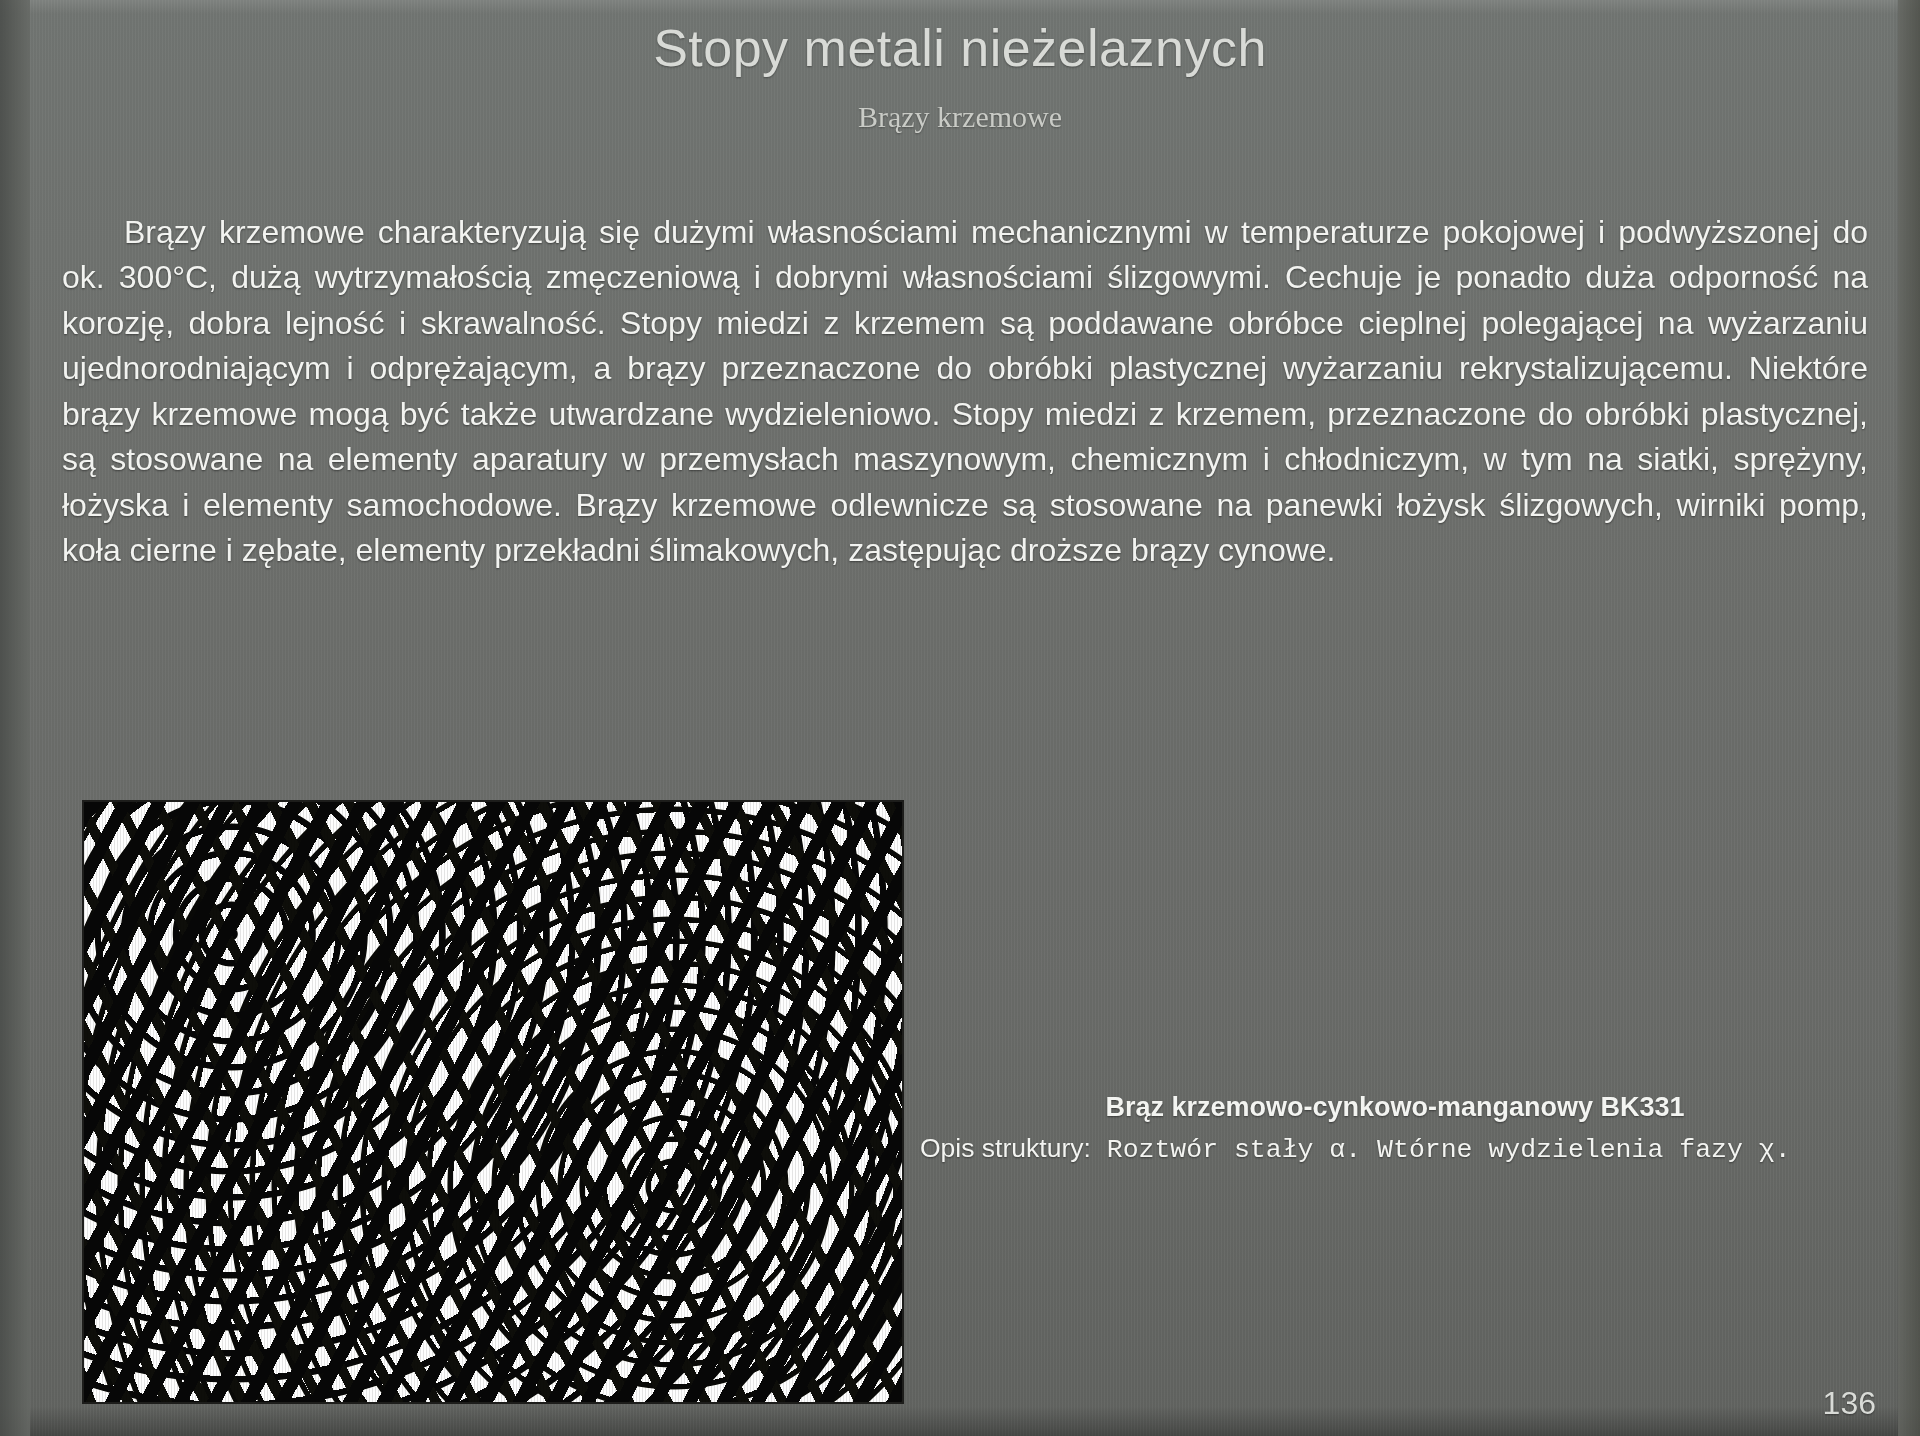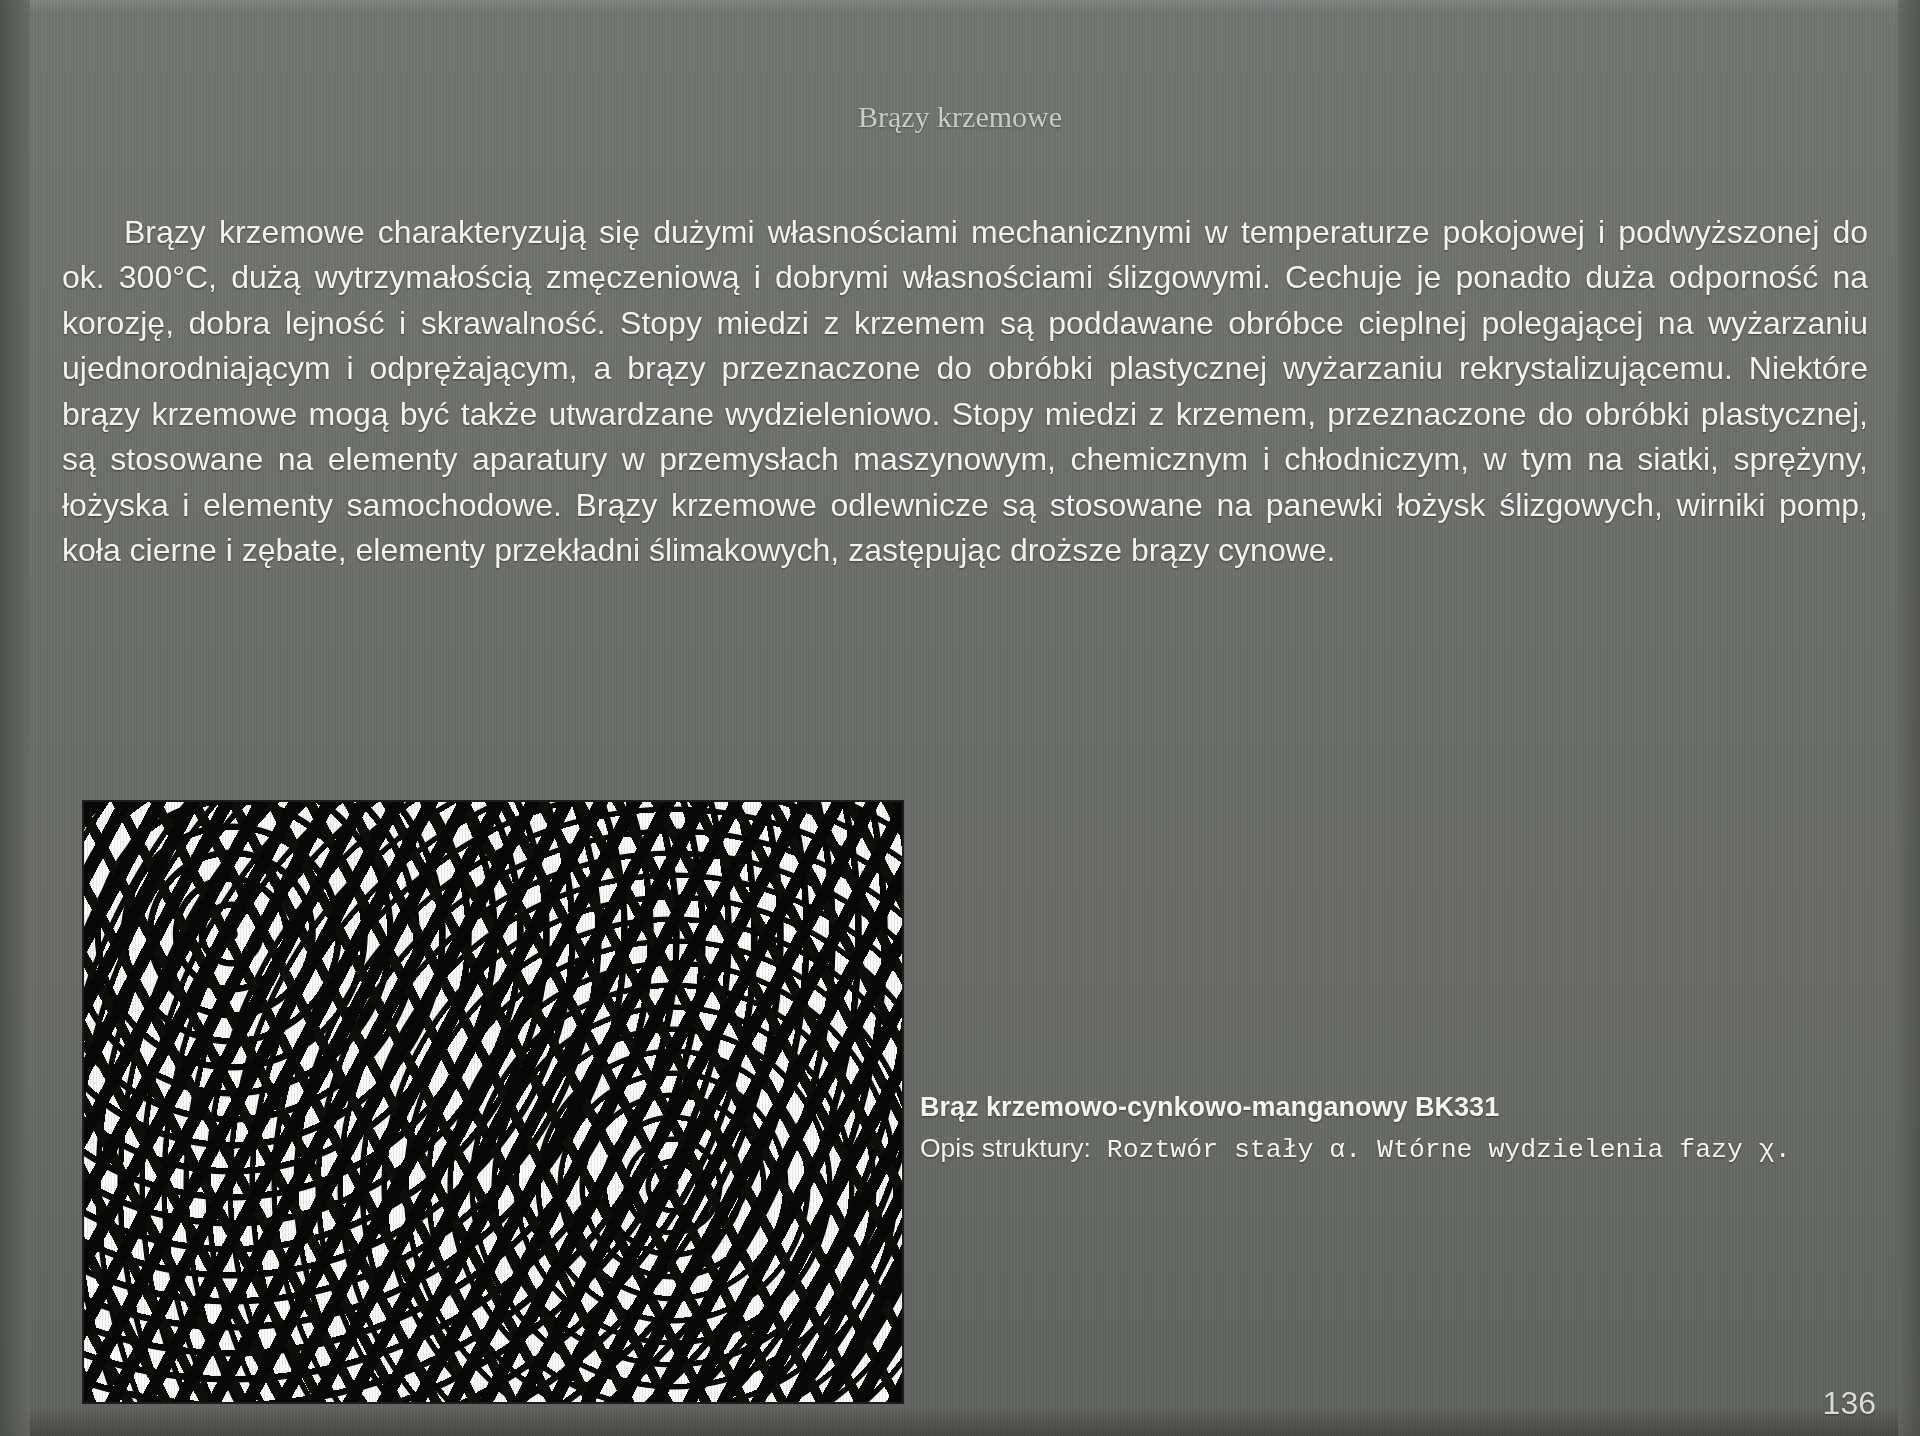--- a/index.html
+++ b/index.html
@@ -134,20 +134,21 @@
     top: 1088px;
     color: #f3f4f1;
     font-size: 26.5px;
     line-height: 1.42;
     text-shadow: 0 1px 2px rgba(0,0,0,0.45);
   }
   .caption .cap-title {
     font-weight: bold;
     font-size: 27px;
     margin-bottom: 4px;
+    text-align: center;
   }
   .caption .cap-row {
     text-align: justify;
   }
   .lbl {
   }
   .greek {
     font-family: Liberation Mono, monospace;
   }
 
@@ -162,20 +163,21 @@
   }
 </style>
 </head>
 <body>
 
 <div class="page">
 
   <div class="page-left-strip"></div>
   <div class="page-right-strip"></div>
 
+  <div class="title">Stopy metali nieżelaznych</div>
   <div class="subtitle">Brązy krzemowe</div>
 
   <div class="body-text">Brązy krzemowe charakteryzują się dużymi własnościami mechanicznymi w temperaturze pokojowej i podwyższonej do ok. 300°C, dużą wytrzymałością zmęczeniową i dobrymi własnościami ślizgowymi. Cechuje je ponadto duża odporność na korozję, dobra lejność i skrawalność. Stopy miedzi z krzemem są poddawane obróbce cieplnej polegającej na wyżarzaniu ujednorodniającym i odprężającym, a brązy przeznaczone do obróbki plastycznej wyżarzaniu rekrystalizującemu. Niektóre brązy krzemowe mogą być także utwardzane wydzieleniowo. Stopy miedzi z krzemem, przeznaczone do obróbki plastycznej, są stosowane na elementy aparatury w przemysłach maszynowym, chemicznym i chłodniczym, w tym na siatki, sprężyny, łożyska i elementy samochodowe. Brązy krzemowe odlewnicze są stosowane na panewki łożysk ślizgowych, wirniki pomp, koła cierne i zębate, elementy przekładni ślimakowych, zastępując droższe brązy cynowe.</div>
 
   <div class="micrograph">
     <div class="mosaic"></div>
     <div class="speck"></div>
   </div>
 
   <div class="caption">

